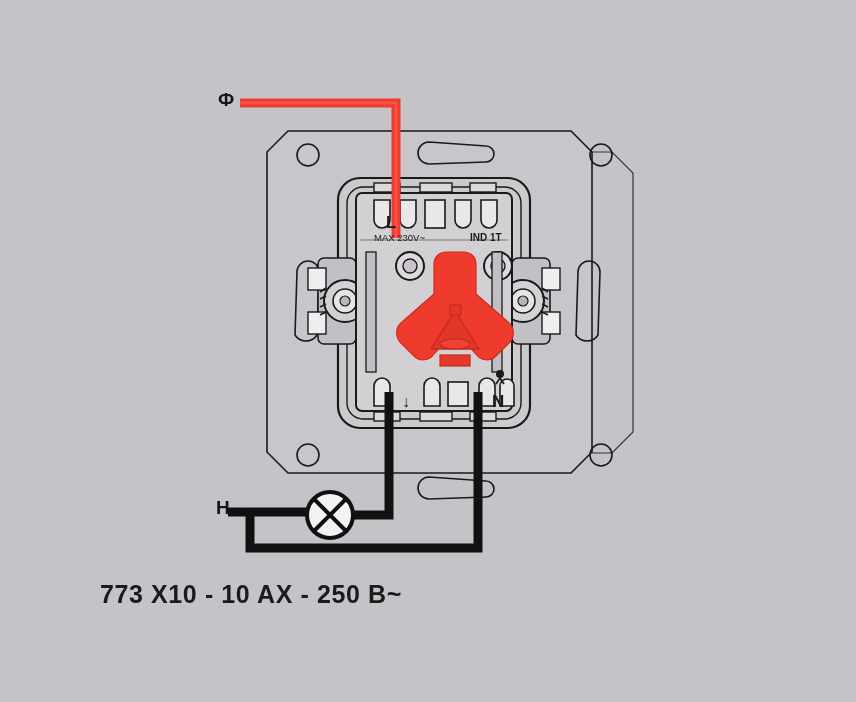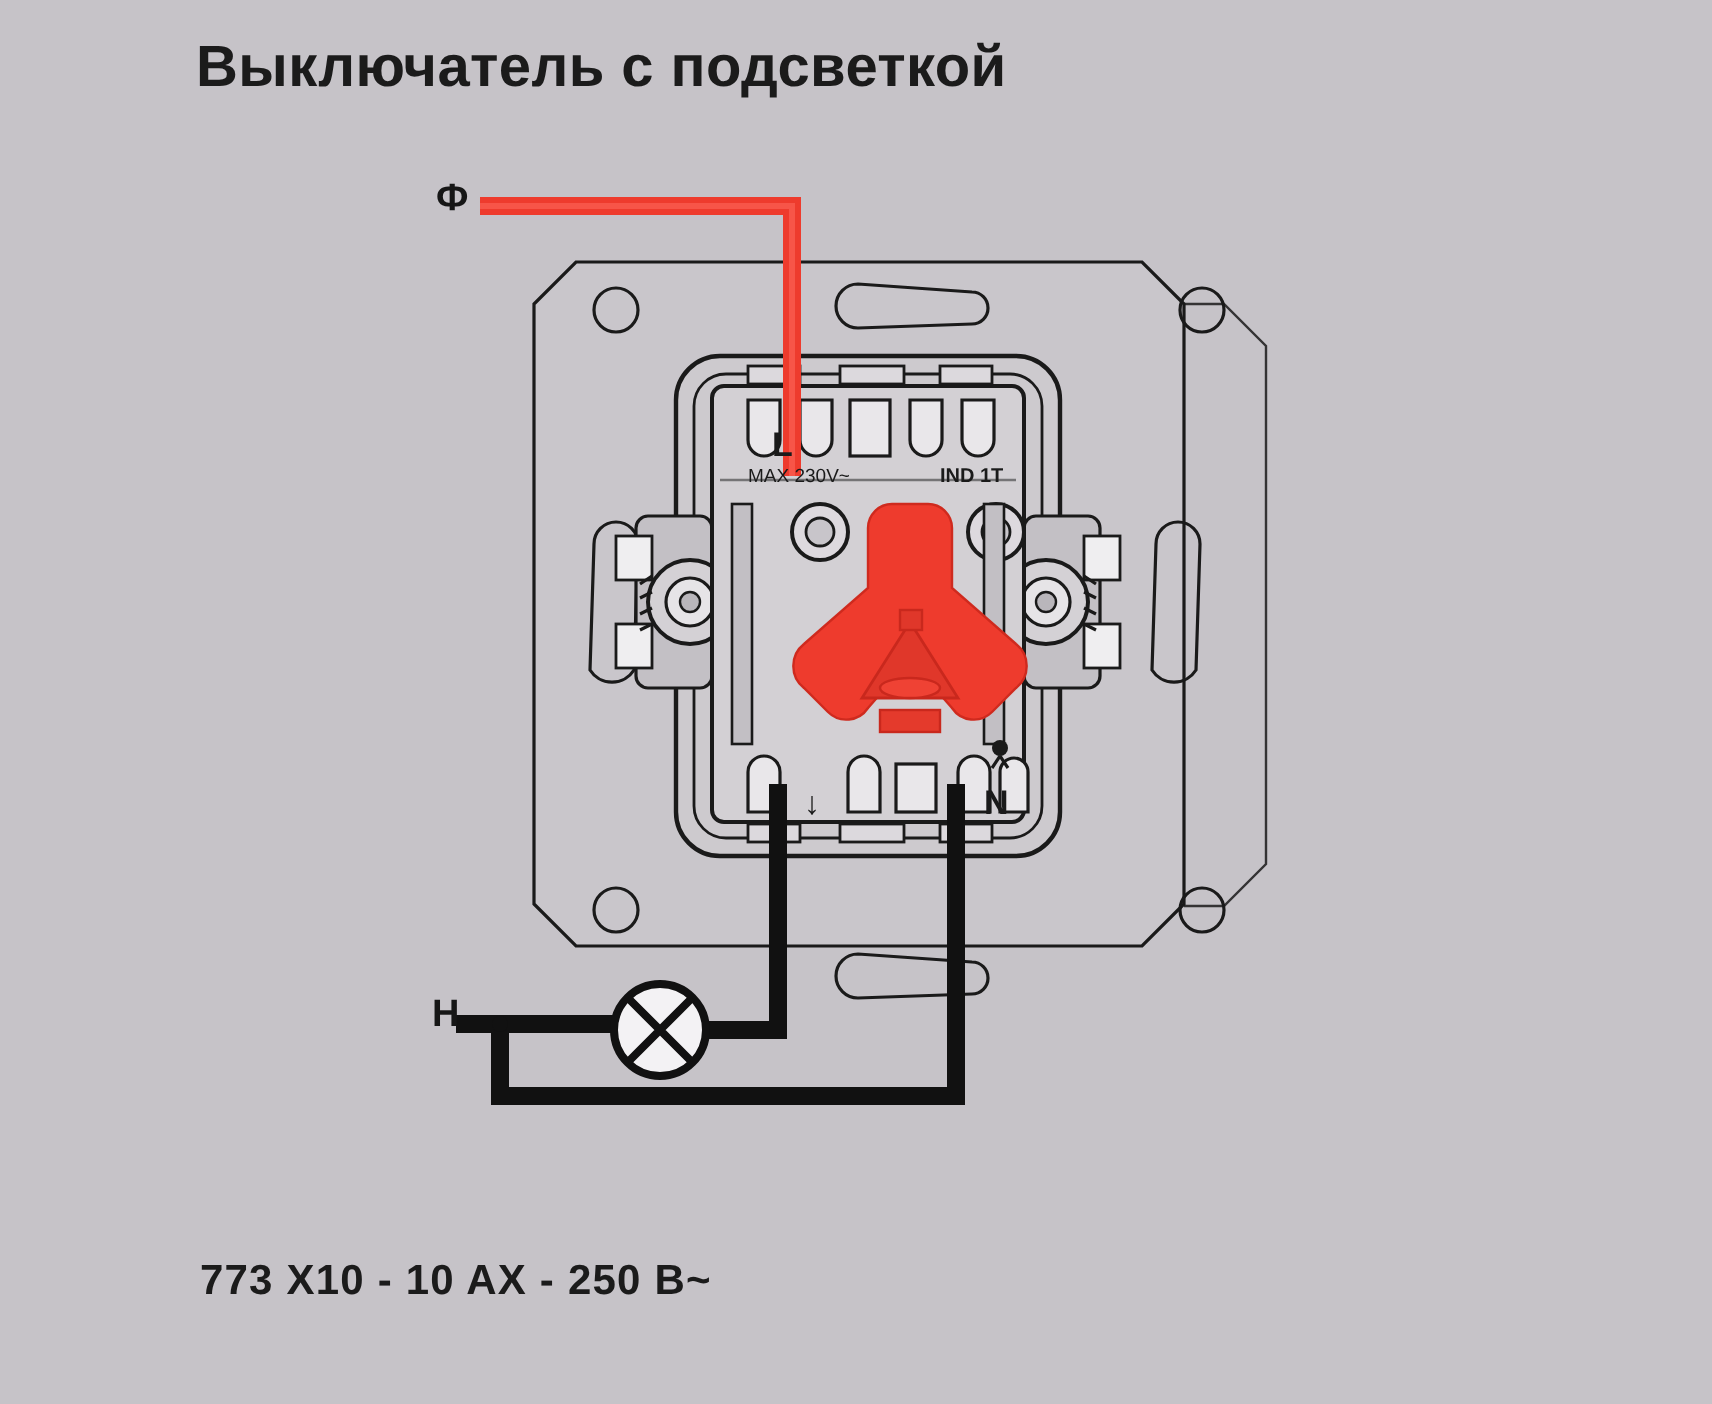--- a/index.html
+++ b/index.html
@@ -11,37 +11,36 @@
     overflow:hidden;
     position:relative;
   }
   #stage{position:absolute;left:0;top:0;width:856px;height:702px;}
   .title{
     position:absolute;left:98px;top:18px;
     font-size:29px;font-weight:700;color:#1b1b1b;
     letter-spacing:0.2px;white-space:nowrap;
   }
   .caption{
-    position:absolute;left:100px;top:629px;
-    font-size:21px;font-weight:700;color:#1b1b1b;
+    position:absolute;left:100px;top:580px;
+    font-size:25px;font-weight:700;color:#1b1b1b;
     letter-spacing:0.6px;white-space:nowrap;
   }
   .wirelabel{
     position:absolute;font-size:19px;font-weight:700;color:#161616;
   }
   #label-phase{left:218px;top:89px;}
   #label-neutral{left:216px;top:497px;}
   svg.diagram{position:absolute;left:0;top:0;width:856px;height:702px;}
 </style>
 </head>
 <body style="background: rgb(198, 195, 200);">
 
 <div id="stage">
 
-  <div class="title">Выключатель с подсветкой</div>
 
   <svg class="diagram" viewBox="0 0 856 702">
     <defs>
       <clipPath id="bodyclip">
         <rect x="356" y="193" width="156" height="218" rx="6"></rect>
       </clipPath>
     </defs>
 
     <g>
       <path d="M288,131 L571,131 L592,152 L592,452 L571,473 L288,473 L267,452 L267,152 Z" fill="#c9c6cb" stroke="#1a1a1a" stroke-width="1.6"></path>

